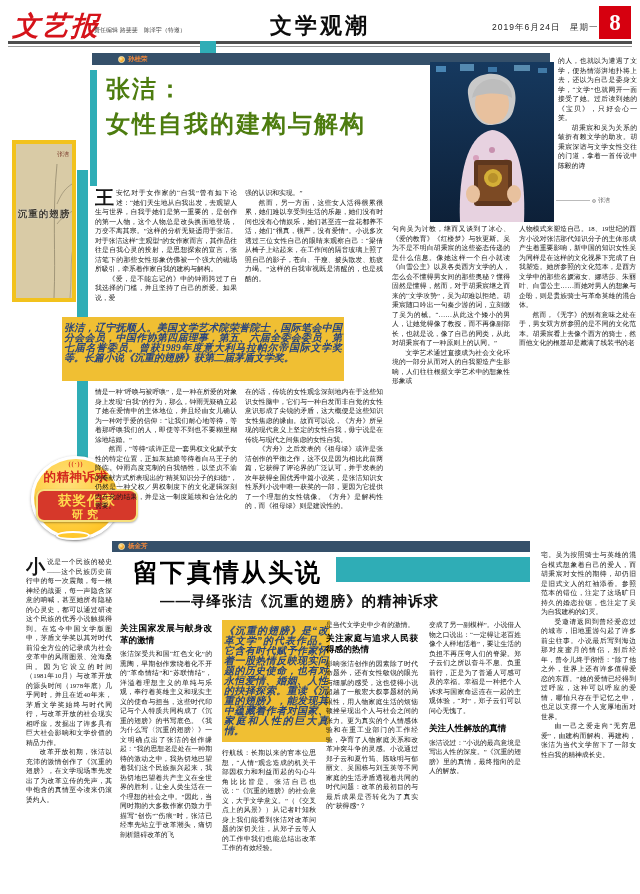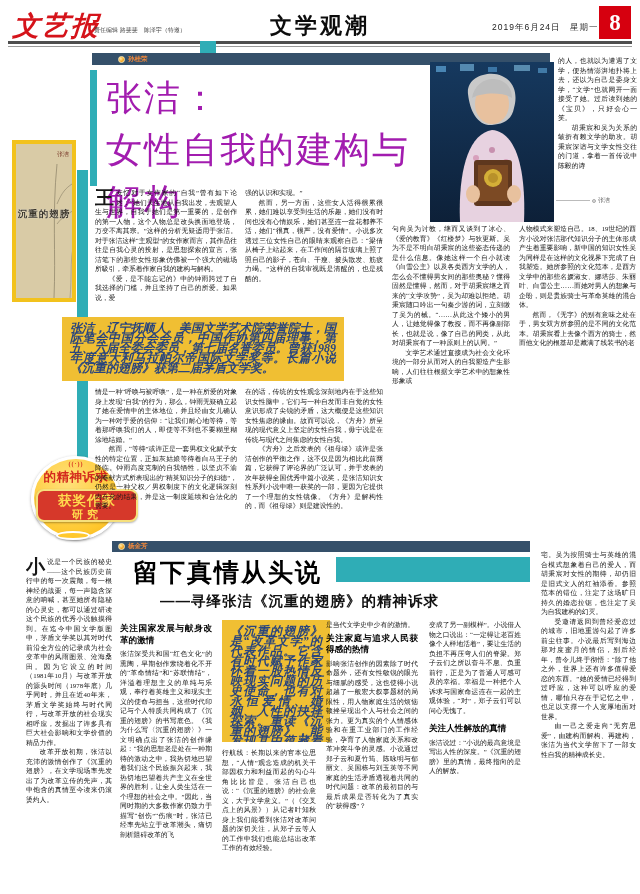--- a/index.html
+++ b/index.html
@@ -18,33 +18,33 @@
   .rule-thin { height:1px; background:#9a9a9a; }
 
   
   .teal { background:#2fadb6; }
   .navybar { background:#35506a; }
   .byline { display:flex; align-items:center; gap:3px; height:100%; padding-left:26px; }
   .byline .dot { width:7px; height:7px; border-radius:50%; background:radial-gradient(circle at 35% 35%, #ffe9a8, #f5a623 60%, #c97d10); border:1px solid #fbe7b0; }
   .byline .nm { font-size:6.5px; font-weight:bold; color:#f0883c; font-family:"Liberation Sans", sans-serif; }
 
   
-  .h1a { font-family:"Liberation Sans", sans-serif; font-weight:normal; color:#a21caf; font-size:36px; letter-spacing:2px; line-height:1.45; }
+  .h1a { font-family:"Liberation Sans", sans-serif; font-weight:bold; color:#4d7c0f; font-size:24px; letter-spacing:2px; line-height:1.45; }
   .h2a { font-family:"Liberation Sans", sans-serif; font-weight:bold; color:#000; font-size:25px; letter-spacing:2px; }
   .h2sub { font-family:"Liberation Sans", sans-serif; font-weight:bold; color:#111; font-size:14.5px; letter-spacing:1px; }
 
   
   .tx { font-size:6.8px; line-height:9.5px; text-align:justify; color:#161616; overflow:hidden; }
   .tx p { text-indent:2em; }
   .tx p.noind { text-indent:0; }
   .dropcap { float:left; font-size:19px; line-height:18px; font-weight:bold; font-family:"Liberation Sans", sans-serif; padding:1px 2px 0 0; }
   .subhead { font-family:"Liberation Sans", sans-serif; font-weight:bold; font-size:8.6px; line-height:11.5px; color:#000; text-indent:0 !important; margin:3px 0 3px 0; }
 
   
-  .ybox { background:#f0bf33; padding:6px 8px; font-size:12px; line-height:10px; color:#29457e; font-weight:bold; font-style:italic; text-align:justify; overflow:hidden; }
+  .ybox { background:#f0bf33; padding:6px 2px; font-size:10px; line-height:10px; color:#29457e; font-weight:bold; font-style:italic; text-align:justify; overflow:hidden; }
 
   
   .cover { border:4px solid #f2c21d; background:#d9cba6; overflow:hidden; }
   .cover-title { font-family:"Liberation Sans", sans-serif; font-weight:bold; font-size:9.5px; letter-spacing:1px; color:#3a352a; text-shadow:0 0 1px #fff; }
   .cover-sig { font-size:6px; color:#7a3b2a; }
 
   
   .badge-circle { width:90px; height:84px; border-radius:50%; background:radial-gradient(circle at 40% 30%, #ffe07a, #ffc82e 70%, #f2b11c); border:3px solid #fff; box-shadow:0 1px 3px rgba(0,0,0,.35); }
   .badge-top { font-family:"Liberation Sans", sans-serif; font-weight:bold; font-size:12.5px; color:#d42b1e; letter-spacing:.5px; white-space:nowrap; }
   .badge-signal { font-size:6px; color:#d42b1e; font-weight:bold; letter-spacing:1px; }

